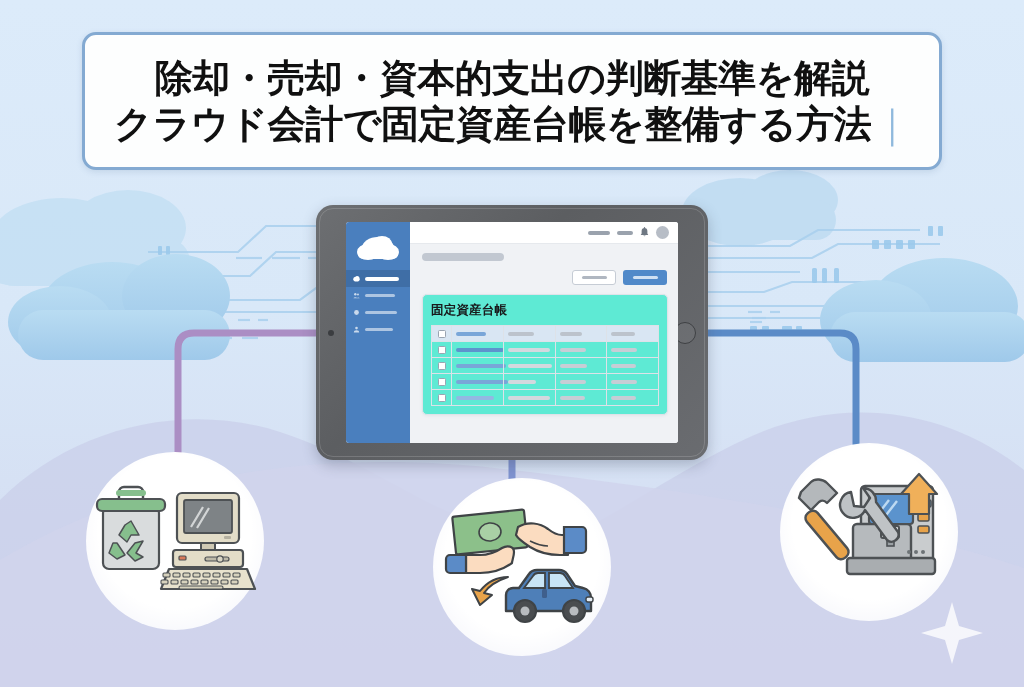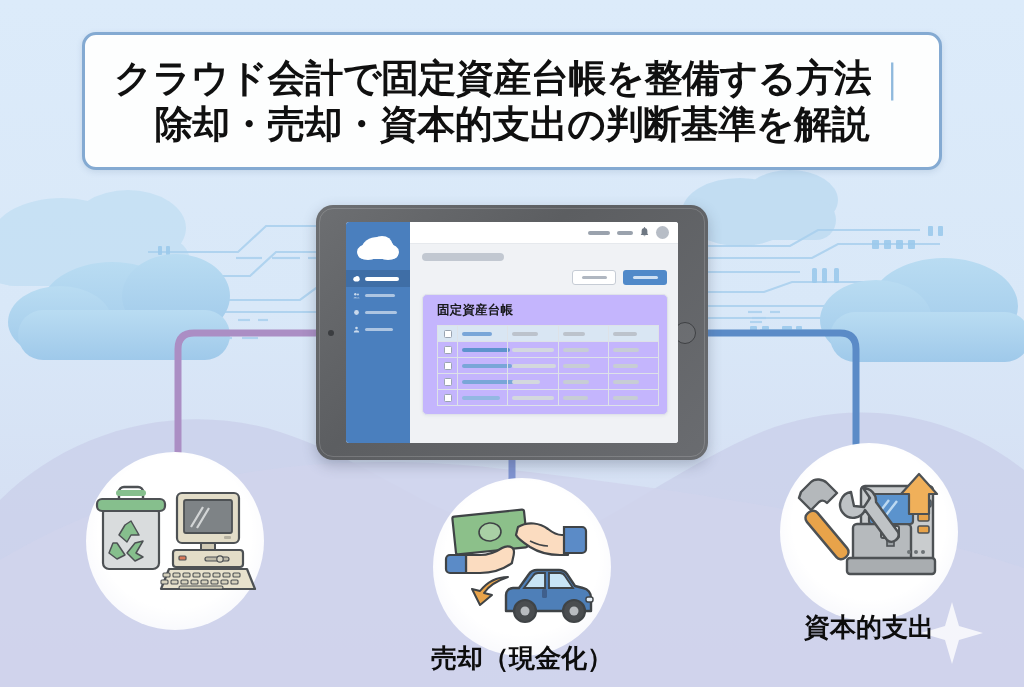--- a/index.html
+++ b/index.html
@@ -160,24 +160,24 @@
     width: 44px;
     background: #ffffff;
     border: 1px solid #c6ccd5;
   }
   .btn-secondary i { display: block; width: 25px; height: 3.5px; border-radius: 2px; background: #b0b7c1; }
   .btn-primary { width: 44px; background: #5089c9; }
   .btn-primary i { display: block; width: 25px; height: 3.5px; border-radius: 2px; background: #cfe0f3; }
 
   
   #ledger-card {
-    background: #c4b5fd;
+    background: #5eead4;
     border: 1px solid #dfe3e9;
     border-radius: 5px;
-    padding: 7px 8px 8px 14px;
+    padding: 7px 8px 8px 8px;
     box-shadow: 0 1px 3px rgba(110,125,150,0.10);
   }
   #ledger-title {
     font-size: 12.5px;
     font-weight: 700;
     color: #18191b;
     margin-bottom: 6px;
     letter-spacing: 0.2px;
   }
   #ledger-table { width: 100%; border-collapse: collapse; table-layout: fixed; }
@@ -344,24 +344,24 @@
   <svg class="connector-svg" viewBox="0 0 1024 687">
 
     <path d="M316,333 H194 Q178,333 178,349 V470" stroke="#ab8ec4" stroke-width="7" fill="none" stroke-linecap="round"></path>
 
     <path d="M512,460 V497" stroke="#7f93d0" stroke-width="7" fill="none" stroke-linecap="round"></path>
 
     <path d="M708,333 H840 Q856,333 856,349 V462" stroke="#5b8bc7" stroke-width="7" fill="none" stroke-linecap="round"></path>
   </svg>
 
   <div id="title-banner">
+    <div class="title-line">除却・売却・資本的支出の判断基準を解説</div>
     <div class="title-line">
       <span>クラウド会計で固定資産台帳を整備する方法</span><span class="sep">｜</span>
     </div>
-    <div class="title-line">除却・売却・資本的支出の判断基準を解説</div>
   </div>
 
   <div id="tablet">
     <div id="front-camera"></div>
     <div id="home-button"></div>
 
     <div id="screen">
 
       <div id="app-sidebar">
         <svg id="cloud-logo" width="46" height="26" viewBox="0 0 46 26">
@@ -610,21 +610,20 @@
           <path d="M111,68 l11,0 c2,0 4,1 5,3 l8,12 l-24,0 Z" fill="#c8e4f5" stroke="#3f4346" stroke-width="1.8"></path>
           <rect x="104" y="84" width="5" height="9" rx="1.5" fill="#3f5f8c"></rect>
           <circle cx="87" cy="106" r="11" fill="#4a4d50" stroke="#3f4346" stroke-width="2.2"></circle>
           <circle cx="87" cy="106" r="4.5" fill="#b9bcc0"></circle>
           <circle cx="136" cy="106" r="11" fill="#4a4d50" stroke="#3f4346" stroke-width="2.2"></circle>
           <circle cx="136" cy="106" r="4.5" fill="#b9bcc0"></circle>
           <rect x="148" y="92" width="7" height="5" rx="2" fill="#e6eef6" stroke="#3f4346" stroke-width="1.4"></rect>
         </g>
       </svg>
     </div>
-    <div class="node-label">売却（現金化）</div>
   </div>
 
   <div class="node" id="node-capex">
     <div class="node-circle">
       <svg width="168" height="124" viewBox="0 0 168 124">
 
         <g>
           <rect x="76" y="16" width="72" height="76" rx="4" fill="#c9ccce" stroke="#4d5154" stroke-width="2.4"></rect>
           <rect x="68" y="54" width="58" height="40" rx="4" fill="#b6babd" stroke="#4d5154" stroke-width="2.4"></rect>
           <rect x="62" y="88" width="88" height="16" rx="3" fill="#a9adb0" stroke="#4d5154" stroke-width="2.4"></rect>
@@ -647,16 +646,15 @@
         <g>
           <path d="M66,22 a13,13 0 1 0 14,18 l22,30 a7,7 0 0 0 11,-8 L91,32 a13,13 0 0 0 -13,-14 l7,10 l-6,9 l-10,-1 Z" fill="#bfc3c6" stroke="#4d5154" stroke-width="2.4" stroke-linejoin="round"></path>
         </g>
 
         <g>
           <path d="M16,22 l10,-10 c4,-4 12,-3 16,1 l10,10 l-10,10 c-3,-3 -5,-3 -8,-1 l-8,8 l-12,-12 Z" fill="#b4b8bb" stroke="#4d5154" stroke-width="2.4" stroke-linejoin="round"></path>
           <rect x="35" y="36" width="14" height="58" rx="6" transform="rotate(-40 42 65)" fill="#e8a34a" stroke="#4d5154" stroke-width="2.4"></rect>
         </g>
       </svg>
     </div>
-    <div class="node-label">資本的支出</div>
   </div>
 
 </div>
 
 </body></html>

